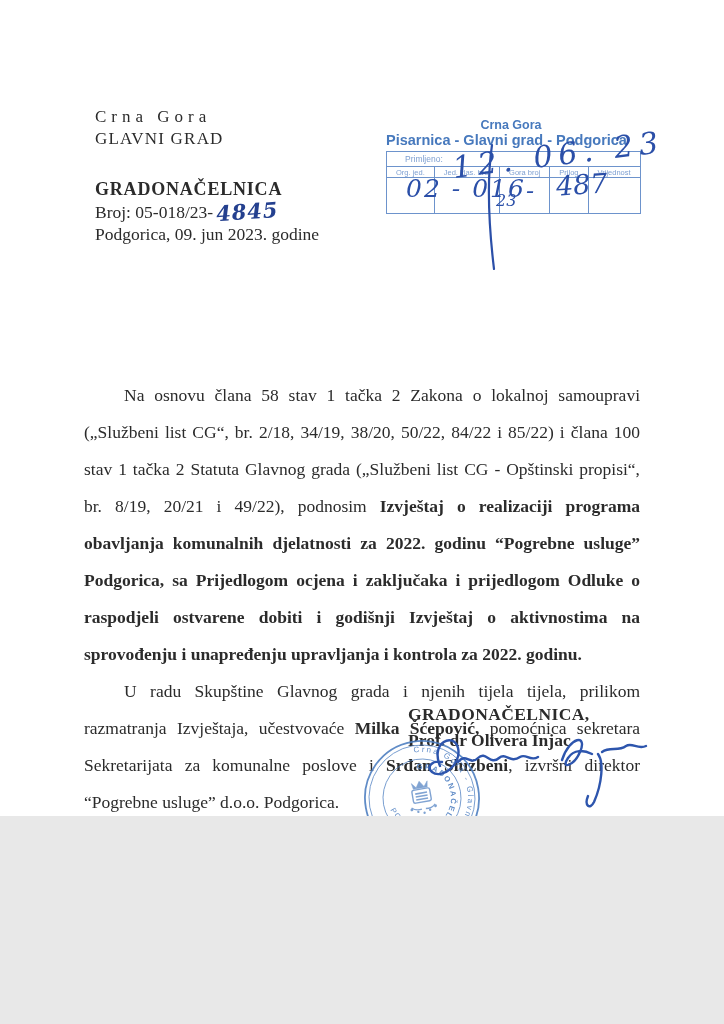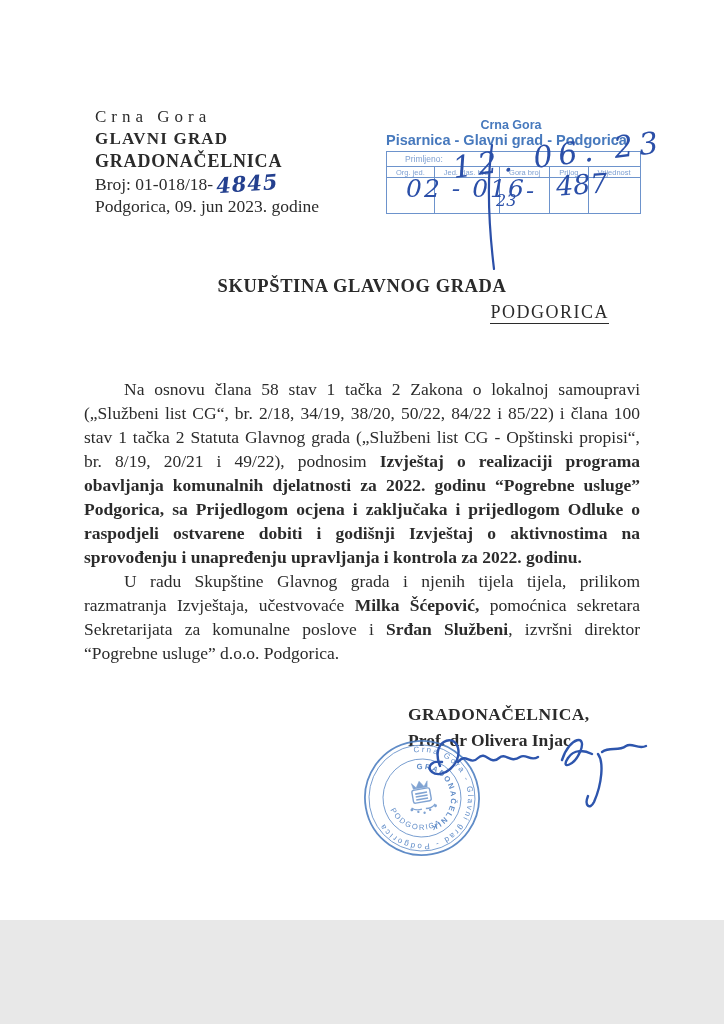--- a/index.html
+++ b/index.html
@@ -1,24 +1,24 @@
 <!DOCTYPE html>
 <html><head>
 <meta charset="utf-8">
 <style>
   html,body{margin:0;padding:0;background:#e8e8e8;}
   .page{
-    position:relative;width:724px;height:920px;margin:0 auto;background:#ffffff;
+    position:relative;width:724px;height:816px;margin:0 auto;background:#ffffff;
     font-family:"Liberation Serif",serif;color:#2b2b2b;overflow:hidden;
   }
   
   .letterhead{position:absolute;left:95px;top:106px;line-height:22px;}
   .lh-country{font-size:17px;letter-spacing:5px;}
-  .lh-city{font-size:17px;letter-spacing:1.2px;font-weight:bold;}
-  .lh-office{font-size:18px;font-weight:bold;letter-spacing:0.8px;}
+  .lh-city{font-size:17px;letter-spacing:1.2px;}
+  .lh-office{font-size:18px;font-weight:bold;letter-spacing:0.8px;margin-top:28px;}
   .lh-number,.lh-date{font-size:17.5px;}
   .hw{font-family:"DejaVu Serif",serif;font-style:italic;}
   .hw-number{display:inline-block;color:#24408f;font-size:21px;font-weight:bold;
     letter-spacing:1px;transform:rotate(-4deg) translateY(1px);margin-left:3px;}
   
   .receipt{position:absolute;left:386px;top:119px;width:250px;
     font-family:"Liberation Sans",sans-serif;color:#4779bd;}
   .r-line1{text-align:center;font-weight:bold;font-size:12.5px;line-height:13px;}
   .r-line2{font-weight:bold;font-size:14.5px;line-height:16px;white-space:nowrap;}
   .r-table{width:100%;border-collapse:collapse;margin-top:3px;}
@@ -33,40 +33,40 @@
   .r-hw-v3{top:58px;left:140px;font-size:24px;}
   .r-hw-v4{top:50px;left:170px;font-size:27px;transform:rotate(-4deg);}
   .r-stroke{position:absolute;left:0;top:0;pointer-events:none;}
   
   .title{position:absolute;left:84px;top:276px;width:556px;}
   .t1{text-align:center;font-weight:bold;font-size:18.5px;letter-spacing:0.6px;}
   .t2{text-align:right;font-size:18px;letter-spacing:1.5px;padding-right:31px;margin-top:5px;}
   .t2 span{border-bottom:1.6px solid #2b2b2b;padding-bottom:1px;}
   
   .bodytext{position:absolute;left:84px;top:377px;width:556px;
-    font-size:17.5px;line-height:24px;text-align:justify;}
+    font-size:17.5px;line-height:37px;text-align:justify;}
   .bodytext p{margin:0;text-indent:40px;}
   
   .sig{position:absolute;left:408px;top:704px;width:215px;text-align:left;}
   .sig-title{font-weight:bold;font-size:17.5px;letter-spacing:0.4px;}
   .sig-name{font-weight:bold;font-size:17.5px;margin-top:5px;}
   .sig-svg{position:absolute;left:402px;top:722px;pointer-events:none;}
   .round-stamp{position:absolute;left:360px;top:736px;transform:rotate(-10deg);opacity:0.88;}
   .round-stamp text{font-family:"Liberation Sans",sans-serif;fill:#4b7dc0;}
 </style>
 </head>
 <body>
 
 <div class="page">
 
   <div class="letterhead">
     <div class="lh-country">Crna Gora</div>
     <div class="lh-city">GLAVNI GRAD</div>
     <div class="lh-office">GRADONAČELNICA</div>
-    <div class="lh-number"><span>Broj: 01-018/18-</span><span class="hw hw-number">4845</span></div>
+    <div class="lh-number"><span>Broj: 05-018/23-</span><span class="hw hw-number">4845</span></div>
     <div class="lh-date">Podgorica, 09. jun 2023. godine</div>
   </div>
 
   <div class="receipt">
     <div class="r-line1">Crna Gora</div>
     <div class="r-line2">Pisarnica - Glavni grad - Podgorica</div>
     <table class="r-table">
       <tbody>
           <tr>
             <td class="r-received" colspan="5">Primljeno:</td>
@@ -90,24 +90,20 @@
     <div class="r-ink hw r-hw-date">12. 06. 23</div>
     <div class="r-ink hw r-hw-v1">02 - 016</div>
     <div class="r-ink hw r-hw-v2">23</div>
     <div class="r-ink hw r-hw-v3">-</div>
     <div class="r-ink hw r-hw-v4">487</div>
     <svg class="r-stroke" width="250" height="170">
       <path d="M106,26 C101,60 102,100 108,150" fill="none" stroke="#2b4fa8" stroke-width="2.2" stroke-linecap="round"></path>
     </svg>
   </div>
 
-  <div class="title">
-    <div class="t1">SKUPŠTINA GLAVNOG GRADA</div>
-    <div class="t2"><span>PODGORICA</span></div>
-  </div>
 
   <div class="bodytext">
     <p><span>Na osnovu člana 58 stav 1 tačka 2 Zakona o lokalnoj samoupravi („Službeni list CG“, br. 2/18, 34/19, 38/20, 50/22, 84/22 i 85/22) i člana 100 stav 1 tačka 2 Statuta Glavnog grada („Službeni list CG - Opštinski propisi“, br. 8/19, 20/21 i 49/22), podnosim </span><b>Izvještaj o realizaciji programa obavljanja komunalnih djelatnosti za 2022. godinu “Pogrebne usluge” Podgorica, sa Prijedlogom ocjena i zaključaka i prijedlogom Odluke o raspodjeli ostvarene dobiti i godišnji Izvještaj o aktivnostima na sprovođenju i unapređenju upravljanja i kontrola za 2022. godinu.</b></p>
     <p><span>U radu Skupštine Glavnog grada i njenih tijela tijela, prilikom razmatranja Izvještaja, učestvovaće </span><b>Milka Šćepović,</b><span> pomoćnica sekretara Sekretarijata za komunalne poslove i </span><b>Srđan Službeni</b><span>, izvršni direktor “Pogrebne usluge” d.o.o. Podgorica.</span></p>
   </div>
 
   <div class="sig">
     <div class="sig-title">GRADONAČELNICA,</div>
     <div class="sig-name">Prof. dr Olivera Injac</div>
   </div>

